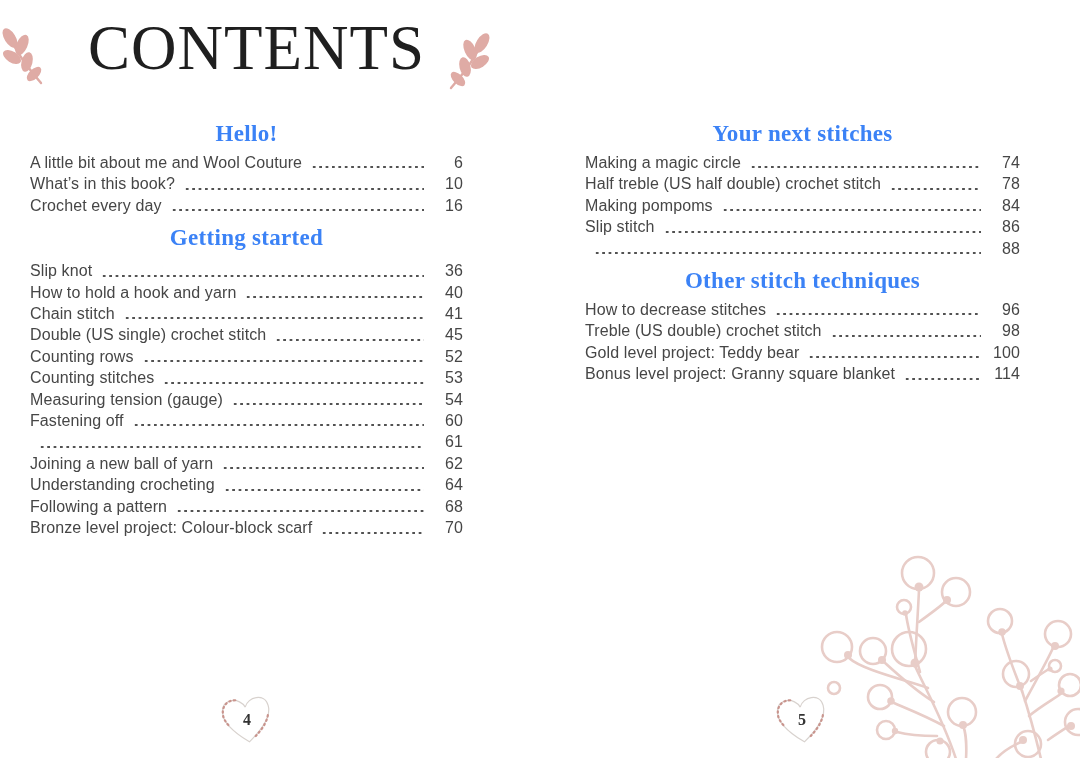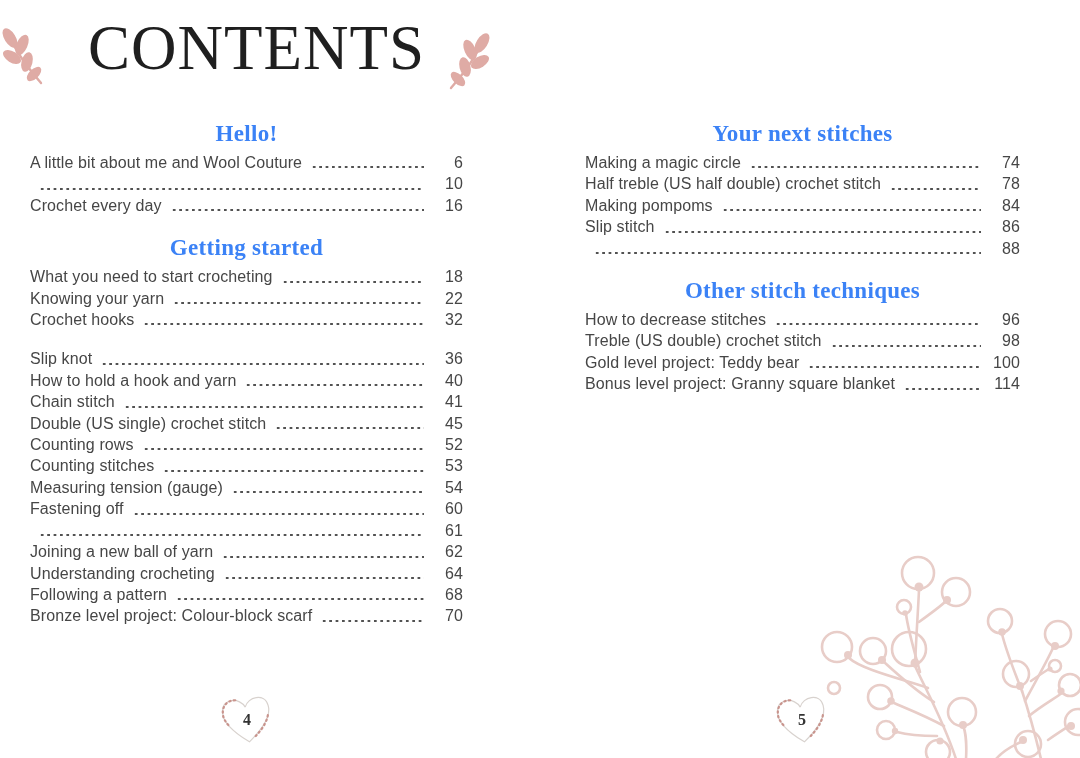--- a/index.html
+++ b/index.html
@@ -18,21 +18,21 @@
   }
   .leaf { position:absolute; }
   .leaf-left  { left:1px;  top:25px; }
   .leaf-right { left:447px; top:30px; transform:scaleX(-1); }
 
   
   .toc-col { position:absolute; top:120px; }
   .toc-col-left  { left:30px;  width:433px; }
   .toc-col-right { left:585px; width:435px; }
 
-  .toc-section + .toc-section { margin-top:18px; }
+  .toc-section + .toc-section { margin-top:8px; }
 
   .section-heading {
     font-family:"Liberation Serif", serif; font-weight:700;
     font-size:23px; line-height:28px; color:#3b82f6;
     text-align:center; margin:0 0 4px 0; letter-spacing:0.3px;
   }
 
   .toc-entry {
     display:flex; align-items:baseline;
     font-size:16px; line-height:21.4px; color:#464646;
@@ -100,53 +100,35 @@
   <div class="toc-section">
     <h2 class="section-heading">Hello!</h2>
     <div class="entries">
   <div class="toc-entry">
     <span class="entry-label">A little bit about me and Wool Couture</span>
     <span class="entry-dots"></span>
     <span class="entry-page">6</span>
   </div>
 
   <div class="toc-entry">
+    <span class="entry-label">What’s in this book?</span>
     <span class="entry-dots"></span>
     <span class="entry-page">10</span>
   </div>
 
   <div class="toc-entry">
     <span class="entry-label">Crochet every day</span>
     <span class="entry-dots"></span>
     <span class="entry-page">16</span>
   </div>
 </div>
   </div>
 
   <div class="toc-section">
     <h2 class="section-heading">Getting started</h2>
-    <div class="entries">
-  <div class="toc-entry">
-    <span class="entry-label">What you need to start crocheting</span>
-    <span class="entry-dots"></span>
-    <span class="entry-page">18</span>
-  </div>
-
-  <div class="toc-entry">
-    <span class="entry-label">Knowing your yarn</span>
-    <span class="entry-dots"></span>
-    <span class="entry-page">22</span>
-  </div>
-
-  <div class="toc-entry">
-    <span class="entry-label">Crochet hooks</span>
-    <span class="entry-dots"></span>
-    <span class="entry-page">32</span>
-  </div>
-</div>
   </div>
 
   <div class="toc-section">
     <div class="entries">
   <div class="toc-entry">
     <span class="entry-label">Slip knot</span>
     <span class="entry-dots"></span>
     <span class="entry-page">36</span>
   </div>
 

